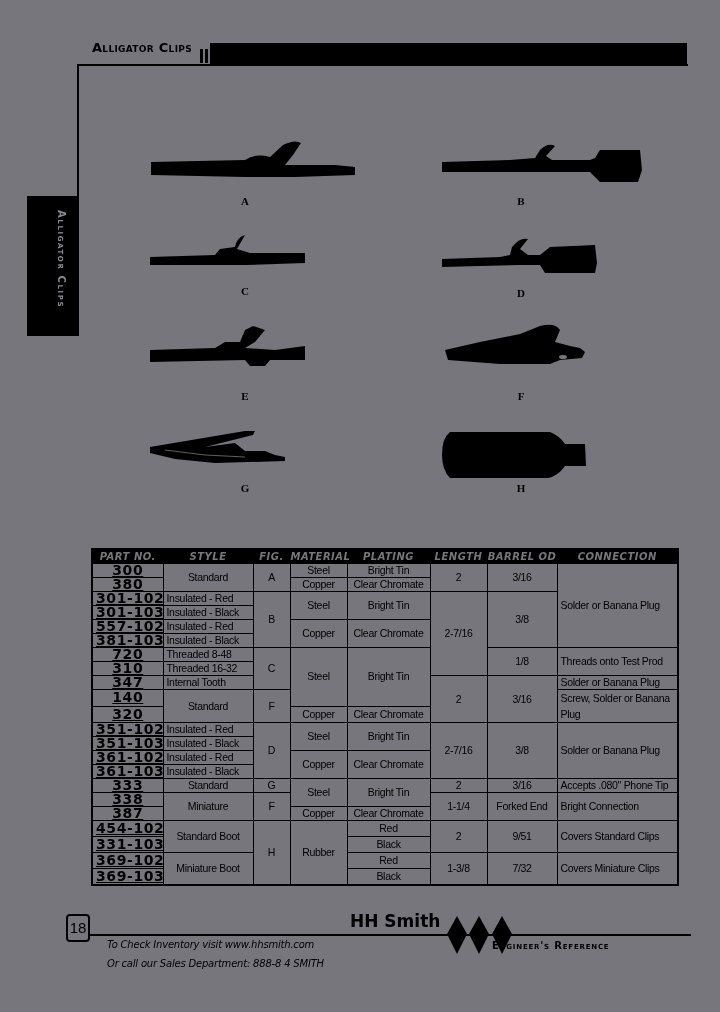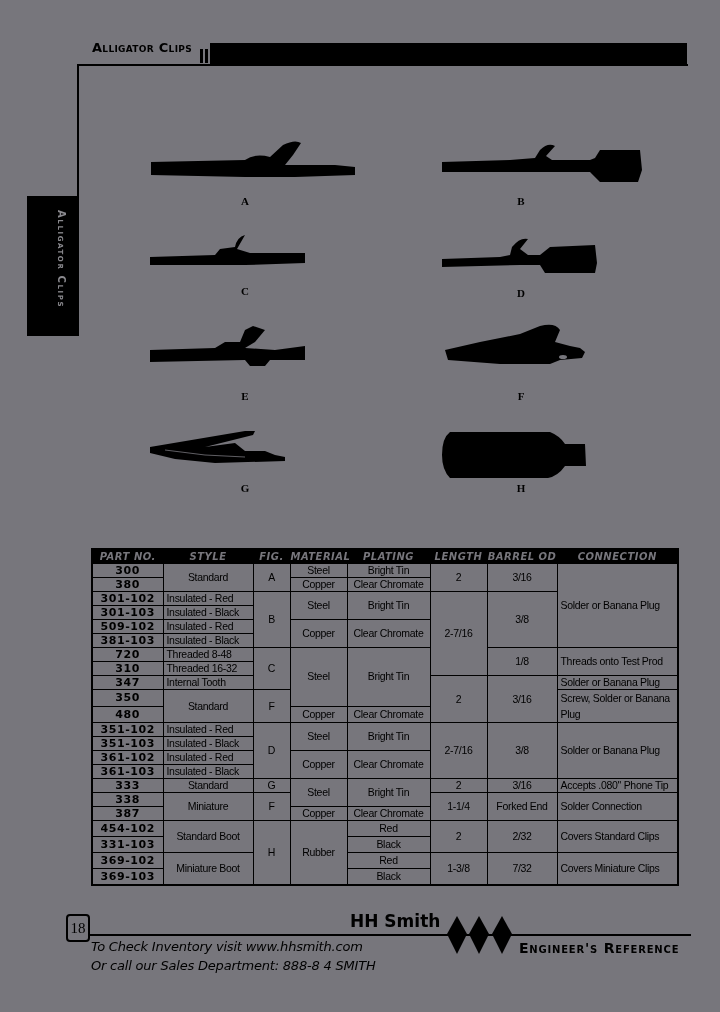--- a/index.html
+++ b/index.html
@@ -42,43 +42,43 @@
   }
   table.spec th {
     background: #000; color: #77767c; font-size: 10px; font-weight: bold; height: 13px;
     padding: 0; border: 1px solid #000; text-transform: uppercase; letter-spacing: 0.5px;
     font-family: "DejaVu Sans", sans-serif; font-style: italic; margin-top: 47px;
   }
   table.spec td {
     border: 1px solid #000; padding: 0 3px; height: 13px; line-height: 13px;
     text-align: center; vertical-align: middle; white-space: nowrap; overflow: hidden;
   }
-  table.spec td.pn { font-weight: bold; letter-spacing: 0.6px; font-family: "DejaVu Sans", sans-serif; font-size: 11px; }
+  table.spec td.pn { font-weight: bold; letter-spacing: 0.6px; font-family: "DejaVu Sans", sans-serif; font-size: 14px; text-decoration: underline; }
   table.spec td.left { text-align: left; }
   table.spec td.wrap { white-space: normal; line-height: 16px; }
   table.spec { border: 2px solid #000; }
   
   .page-num {
     position: absolute; left: 66px; top: 914px; width: 20px; height: 24px;
     border: 2px solid #000; border-radius: 4px;
-    font-family: Liberation Serif, serif; font-size: 15px; text-align: center; line-height: 24px;
+    font-family: Liberation Sans, sans-serif; font-size: 15px; text-align: center; line-height: 24px;
   }
   .foot-rule { position: absolute; left: 88px; top: 934px; width: 603px; height: 2px; background: #000; }
   .foot-line {
-    position: absolute; left: 91px; font-style: italic; font-size: 13px;
+    position: absolute; left: 107px; font-style: italic; font-size: 10px;
     font-family: "DejaVu Sans", sans-serif; letter-spacing: -0.2px;
   }
   .brand {
     position: absolute; left: 350px; top: 911px;
     font-family: "DejaVu Sans", sans-serif; font-weight: bold; font-size: 17px;
   }
   .logo { position: absolute; left: 447px; top: 914px; }
   .eng-ref {
-    position: absolute; left: 519px; top: 940px;
-    font-family: "DejaVu Sans", sans-serif; font-weight: bold; font-size: 14px;
+    position: absolute; left: 492px; top: 940px;
+    font-family: "DejaVu Sans", sans-serif; font-weight: bold; font-size: 10px;
     font-variant: small-caps; letter-spacing: 0.8px;
   }
 </style>
 </head>
 <body>
 
 <div class="hdr-bar-fade"></div>
 <div class="hdr-bar"></div>
 <div class="hdr-title">Alligator Clips</div>
 <div class="rule-h"></div>
@@ -192,21 +192,21 @@
       <td rowspan="2">Steel</td>
       <td rowspan="2">Bright Tin</td>
       <td rowspan="6">2-7/16</td>
       <td rowspan="4">3/8</td>
     </tr>
     <tr>
       <td class="pn">301-103</td>
       <td class="left">Insulated - Black</td>
     </tr>
     <tr>
-      <td class="pn">509-102</td>
+      <td class="pn">557-102</td>
       <td class="left">Insulated - Red</td>
       <td rowspan="2">Copper</td>
       <td rowspan="2">Clear Chromate</td>
     </tr>
     <tr>
       <td class="pn">381-103</td>
       <td class="left">Insulated - Black</td>
     </tr>
     <tr>
       <td class="pn">720</td>
@@ -222,27 +222,27 @@
       <td class="left">Threaded 16-32</td>
     </tr>
     <tr>
       <td class="pn">347</td>
       <td class="left">Internal Tooth</td>
       <td rowspan="3">2</td>
       <td rowspan="3">3/16</td>
       <td class="left">Solder or Banana Plug</td>
     </tr>
     <tr>
-      <td class="pn">350</td>
+      <td class="pn">140</td>
       <td rowspan="2">Standard</td>
       <td rowspan="2">F</td>
       <td rowspan="2" class="left wrap">Screw, Solder or Banana Plug</td>
     </tr>
     <tr>
-      <td class="pn">480</td>
+      <td class="pn">320</td>
       <td>Copper</td>
       <td>Clear Chromate</td>
     </tr>
     <tr>
       <td class="pn">351-102</td>
       <td class="left">Insulated - Red</td>
       <td rowspan="4">D</td>
       <td rowspan="2">Steel</td>
       <td rowspan="2">Bright Tin</td>
       <td rowspan="4">2-7/16</td>
@@ -272,35 +272,35 @@
       <td>2</td>
       <td>3/16</td>
       <td class="left">Accepts .080" Phone Tip</td>
     </tr>
     <tr>
       <td class="pn">338</td>
       <td rowspan="2">Miniature</td>
       <td rowspan="2">F</td>
       <td rowspan="2">1-1/4</td>
       <td rowspan="2">Forked End</td>
-      <td rowspan="2" class="left">Solder Connection</td>
+      <td rowspan="2" class="left">Bright Connection</td>
     </tr>
     <tr>
       <td class="pn">387</td>
       <td>Copper</td>
       <td>Clear Chromate</td>
     </tr>
     <tr style="height:16px">
       <td class="pn">454-102</td>
       <td rowspan="2">Standard Boot</td>
       <td rowspan="4">H</td>
       <td rowspan="4">Rubber</td>
       <td>Red</td>
       <td rowspan="2">2</td>
-      <td rowspan="2">2/32</td>
+      <td rowspan="2">9/51</td>
       <td rowspan="2" class="left">Covers Standard Clips</td>
     </tr>
     <tr style="height:16px">
       <td class="pn">331-103</td>
       <td>Black</td>
     </tr>
     <tr style="height:16px">
       <td class="pn">369-102</td>
       <td rowspan="2">Miniature Boot</td>
       <td>Red</td>

